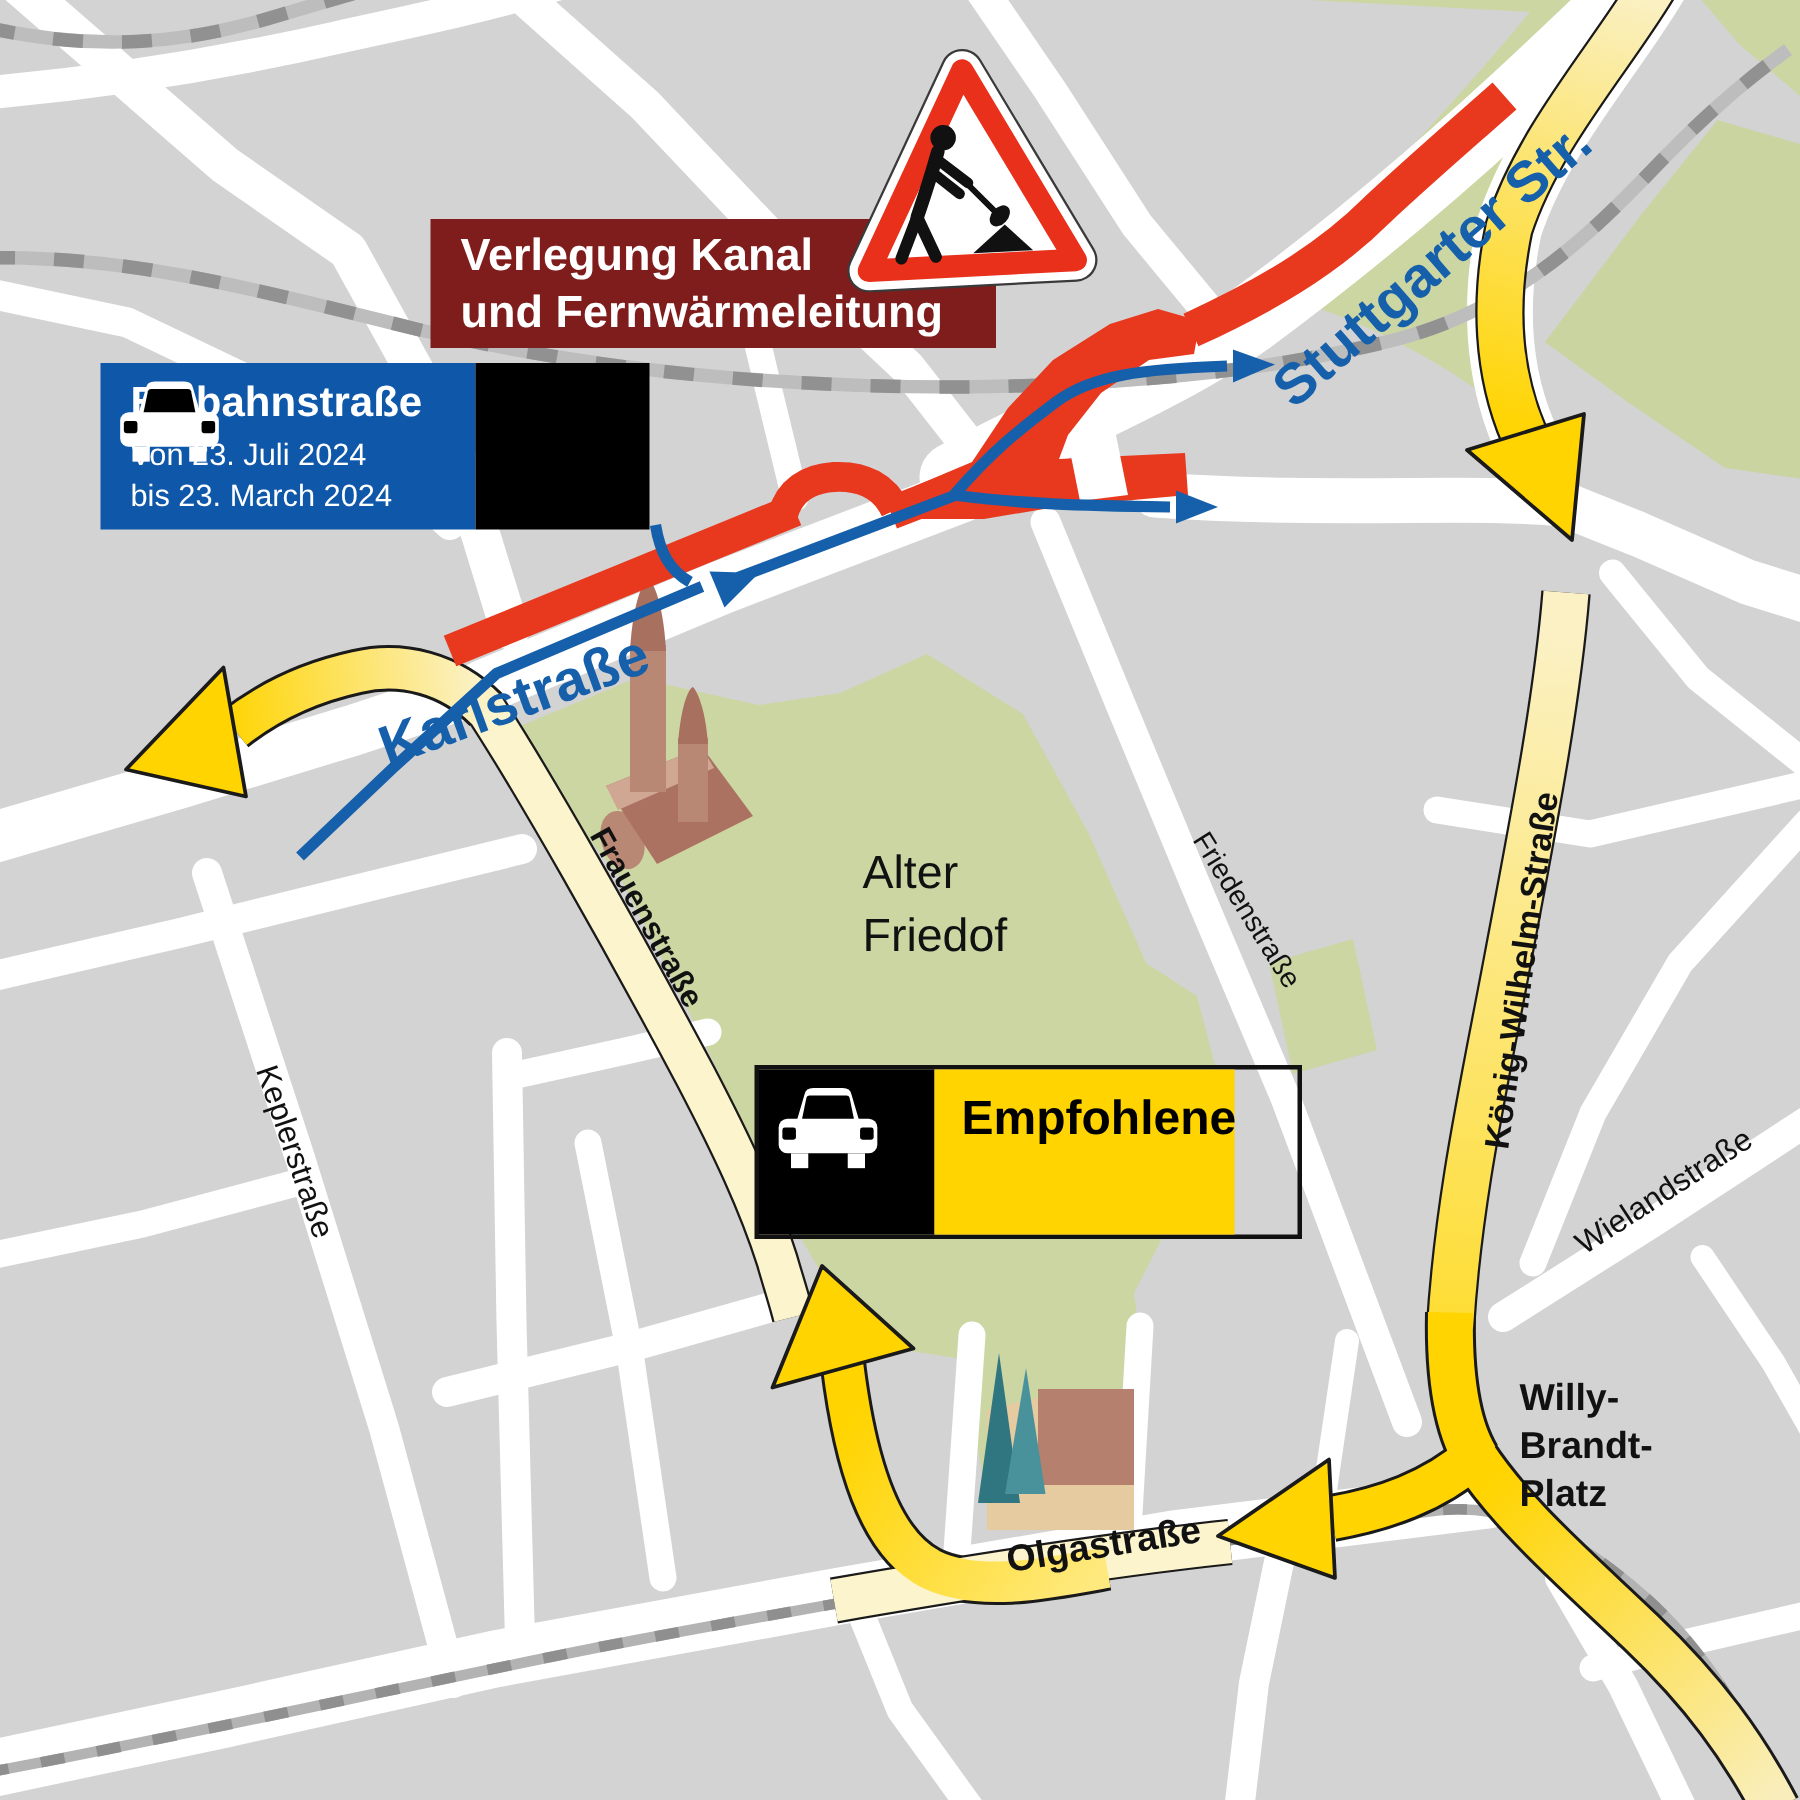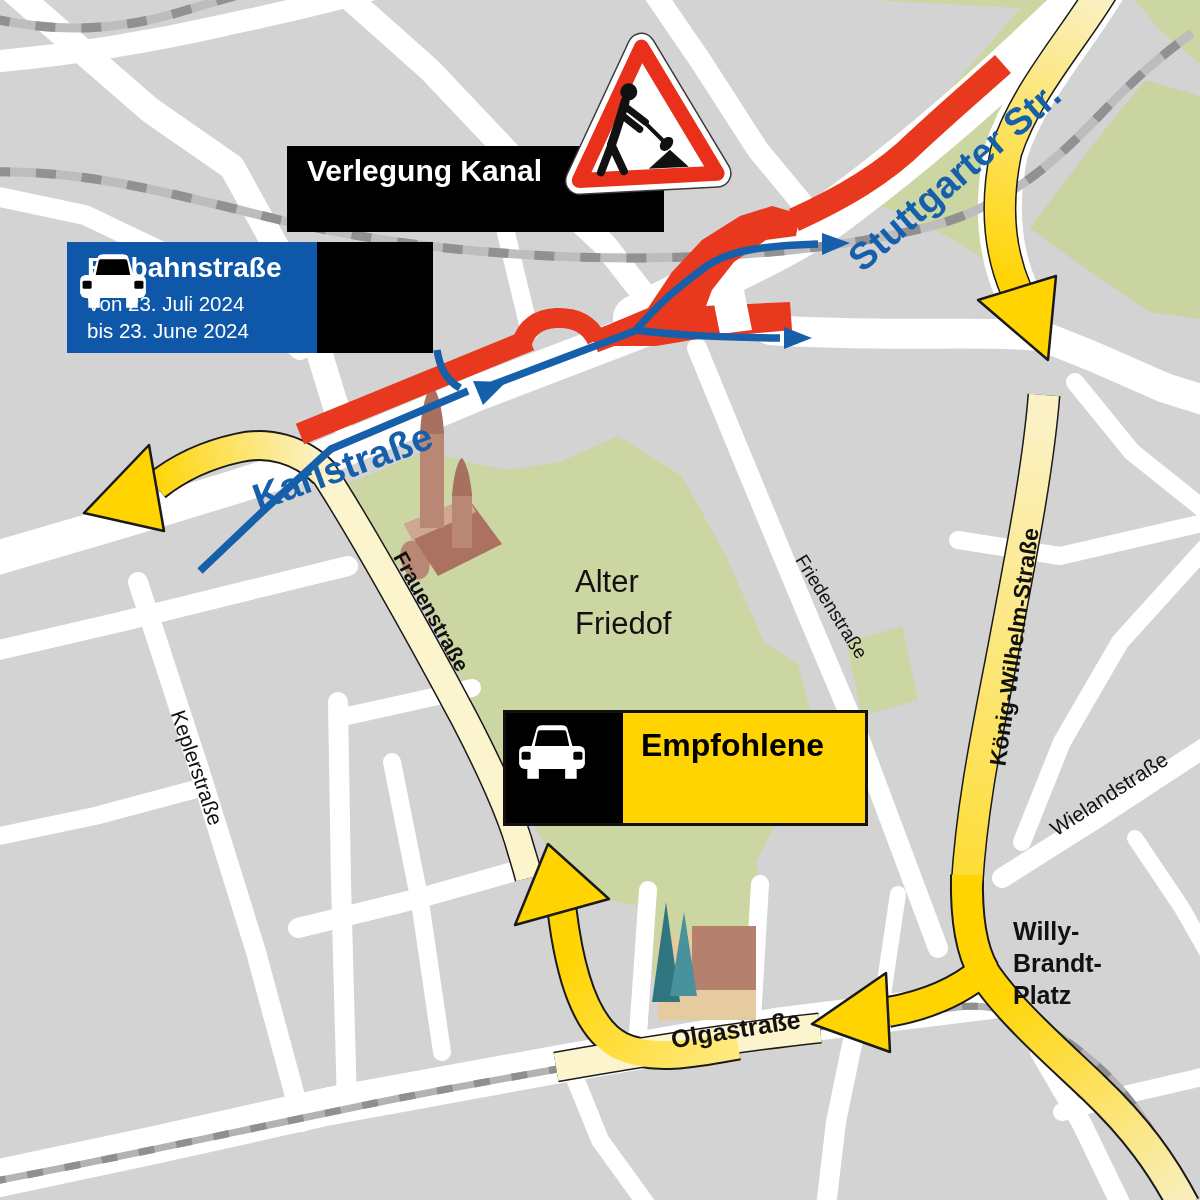--- a/index.html
+++ b/index.html
@@ -1,29 +1,29 @@
 <!DOCTYPE html>
 <html><head>
 <meta charset="utf-8">
 <style>
   html,body{margin:0;padding:0;background:#888;}
   .stage{position:relative;width:1200px;height:1200px;overflow:hidden;background:#d3d3d3;
          font-family:"Liberation Sans","DejaVu Sans",sans-serif;}
   .stage svg{position:absolute;left:0;top:0;}
   .banner{position:absolute;box-sizing:border-box;display:flex;}
-  .banner-red{left:287px;top:146px;width:377px;height:86px;background:#000000;color:#fff;
+  .banner-red{left:287px;top:146px;width:377px;height:86px;background:#7f1d1d;color:#fff;
               font-weight:bold;font-size:30px;line-height:38px;padding:6px 0 0 20px;flex-direction:column;}
   .banner-blue-wrap{left:67px;top:242px;width:366px;height:111px;}
   .banner-blue{width:250px;height:111px;background:#0e57a9;color:#fff;padding:10px 0 0 20px;box-sizing:border-box;}
   .banner-blue .ttl{font-weight:bold;font-size:28px;margin:0 0 6px 0;}
   .banner-blue .dt{font-size:20.5px;line-height:27px;}
   .blackbox{width:116px;height:111px;background:#000;display:flex;align-items:center;justify-content:center;}
   .banner-yellow-wrap{left:503px;top:710px;width:365px;height:116px;border:3px solid #111;}
   .blackbox2{width:117px;height:110px;background:#000;display:flex;align-items:center;justify-content:center;}
-  .yellowbox{width:242px;height:110px;background:#ffd400;color:#000;font-weight:bold;
+  .yellowbox{width:200px;height:110px;background:#ffd400;color:#000;font-weight:bold;
              font-size:32px;line-height:44px;padding:10px 0 0 18px;box-sizing:border-box;}
   .signwrap{position:absolute;left:555px;top:25px;width:180px;height:170px;}
   text.st{fill:#111;}
   text.stb{fill:#111;font-weight:bold;}
   text.blue{fill:#1660ab;font-weight:bold;}
 </style>
 </head>
 <body>
 
 <div class="stage">
@@ -189,27 +189,28 @@
     <text class="stb" font-size="25" x="1013" y="940">Willy-</text>
     <text class="stb" font-size="25" x="1013" y="972">Brandt-</text>
     <text class="stb" font-size="25" x="1013" y="1004">Platz</text>
     <text class="st" font-size="31" x="575" y="592">Alter</text>
     <text class="st" font-size="31" x="575" y="634">Friedof</text>
   </g>
 </svg>
 
 <div class="banner banner-red">
   <span>Verlegung Kanal</span>
+  <span>und Fernwärmeleitung</span>
 </div>
 
 <div class="banner banner-blue-wrap">
   <div class="banner-blue">
     <div class="ttl">Einbahnstraße</div>
     <div class="dt">Von 23. Juli 2024</div>
-    <div class="dt">bis 23. June 2024</div>
+    <div class="dt">bis 23. March 2024</div>
   </div>
   <div class="blackbox">
     <svg width="92" height="74" viewBox="0 0 100 90">
       <path d="M24,44 L31,20 Q32,15 38,15 L62,15 Q68,15 69,20 L76,44 Z" fill="#fff"></path>
       <rect x="10" y="40" width="80" height="28" rx="7" fill="#fff"></rect>
       <path d="M35,21 L65,21 Q67,21 67.5,23 L71,40 L29,40 L32.5,23 Q33,21 35,21 Z" fill="#000"></path>
       <rect x="20" y="68" width="14" height="12" fill="#fff"></rect>
       <rect x="66" y="68" width="14" height="12" fill="#fff"></rect>
       <rect x="13" y="47" width="11" height="10" rx="2" fill="#000"></rect>
       <rect x="76" y="47" width="11" height="10" rx="2" fill="#000"></rect>

